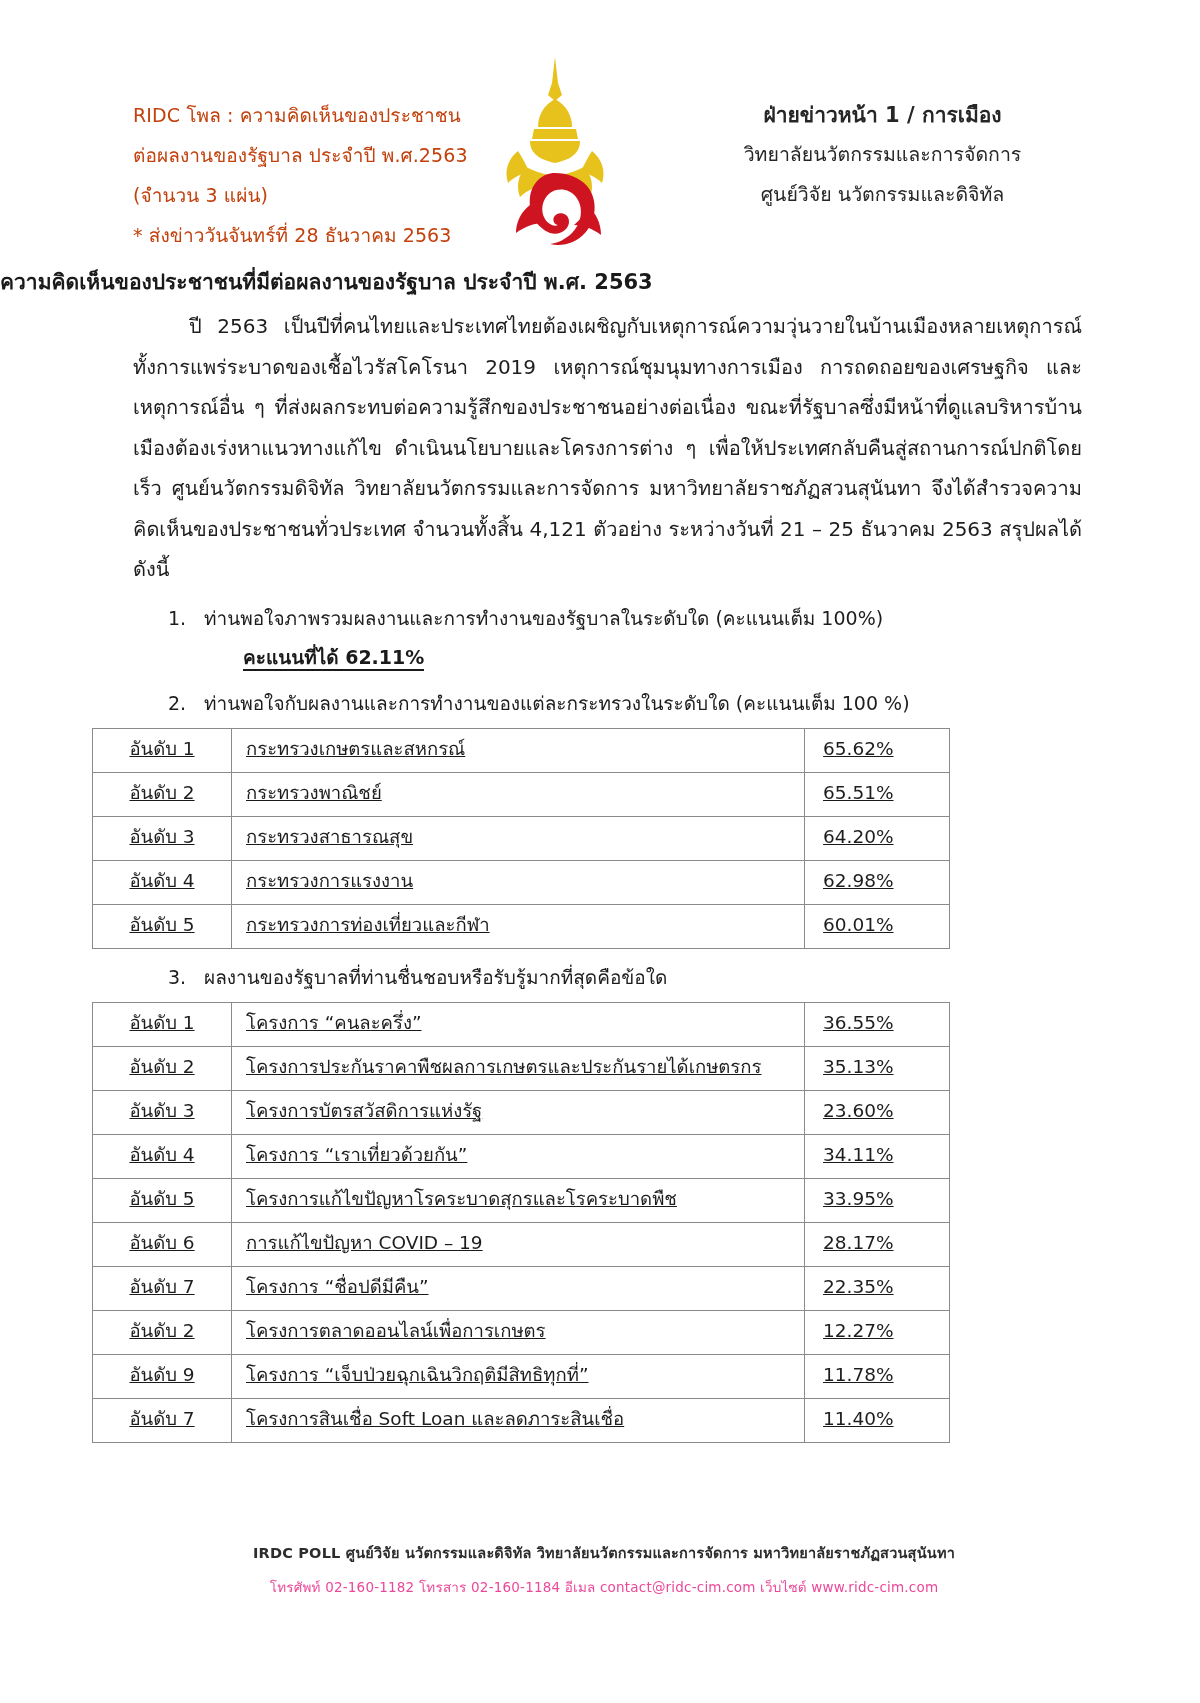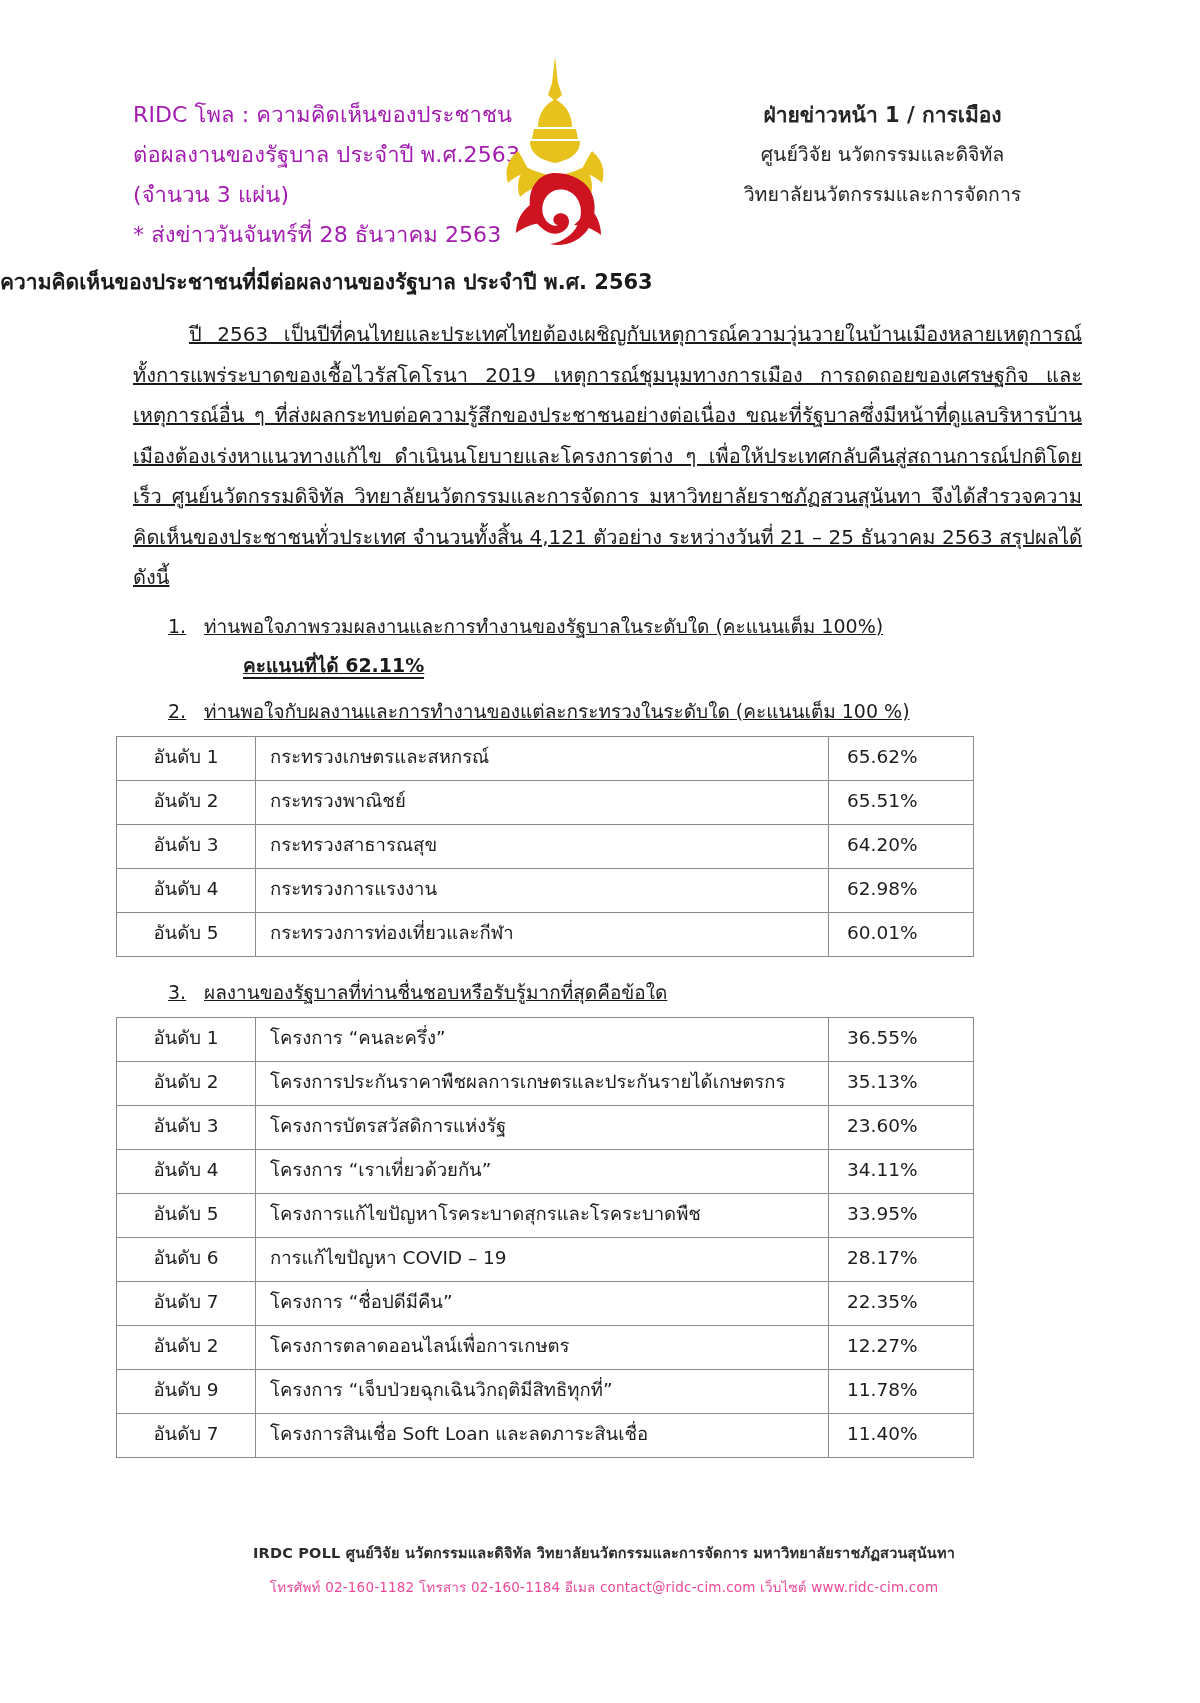--- a/index.html
+++ b/index.html
@@ -30,23 +30,23 @@
     display: flex;
     justify-content: space-between;
     align-items: flex-start;
     padding: 95px 120px 0 133px;
     box-sizing: border-box;
   }
   .header-left {
     width: 430px;
   }
   .header-left .hline {
-    font-size: 22px;
+    font-size: 19px;
     line-height: 40px;
-    color: #a21caf;
+    color: #c2410c;
     white-space: nowrap;
     letter-spacing: .1px;
   }
   .header-right {
     width: 395px;
     text-align: right;
   }
   .header-right .hline {
     font-size: 19.5px;
     line-height: 40px;
@@ -72,22 +72,21 @@
   .doc-title {
     margin-top: 10px;
     font-size: 21px;
     font-weight: bold;
     color: #1a1a1a;
   }
 
   
   .body-block {
     padding: 0 118px 0 133px;
-    margin-top: 16px;
-    text-decoration: underline;
+    margin-top: 8px;
   }
   .para {
     font-size: 20px;
     line-height: 40.5px;
     color: #1d1d1d;
     text-align: justify;
     text-justify: inter-word;
   }
   .para .indent {
     display: inline-block;
@@ -117,23 +116,24 @@
     line-height: 36px;
   }
   .score-line span {
     font-weight: bold;
     border-bottom: 2px solid #1a1a1a;
     padding-bottom: 1px;
   }
 
   
   .tbl-wrap {
-    padding-left: 116px;
+    padding-left: 92px;
     padding-right: 210px;
     margin-top: 6px;
+    text-decoration: underline;
   }
   table.poll {
     border-collapse: collapse;
     width: 782px;
     table-layout: fixed;
   }
   table.poll td {
     border: 1px solid #8a8a8a;
     font-size: 18.5px;
     color: #1d1d1d;
@@ -207,22 +207,22 @@
         <g fill="#cf1421">
           <path d="M55 118 C42 118 32 128 30 142 C28 158 36 172 50 178 C56 180 62 178 66 174 C70 170 70 163 66 160 C62 157 56 158 54 162 C52 166 55 170 58 170 C54 172 48 169 45 164 C40 156 42 144 50 138 C58 132 70 134 76 142 C84 152 82 168 72 178 C66 184 58 188 50 189 C62 192 76 188 85 178 C97 165 98 144 87 131 C79 122 67 118 55 118 Z"></path>
           <path d="M30 150 C22 156 16 166 16 178 C24 172 34 168 44 168 C38 163 33 157 30 150 Z"></path>
           <path d="M88 152 C96 158 101 168 101 180 C93 174 84 170 74 170 C80 165 85 159 88 152 Z"></path>
         </g>
       </svg>
     </div>
 
     <div class="header-right">
       <div class="hline top">ฝ่ายข่าวหน้า 1 / การเมือง</div>
+      <div class="hline">วิทยาลัยนวัตกรรมและการจัดการ</div>
       <div class="hline">ศูนย์วิจัย นวัตกรรมและดิจิทัล</div>
-      <div class="hline">วิทยาลัยนวัตกรรมและการจัดการ</div>
     </div>
   </div>
 
   <div class="doc-title">ความคิดเห็นของประชาชนที่มีต่อผลงานของรัฐบาล ประจำปี พ.ศ. 2563</div>
 
   <div class="body-block">
 
     <div class="para"><span class="indent"></span><span>ปี 2563 เป็นปีที่คนไทยและประเทศไทยต้องเผชิญกับเหตุการณ์ความวุ่นวายในบ้านเมืองหลายเหตุการณ์ ทั้งการแพร่ระบาดของเชื้อไวรัสโคโรนา 2019 เหตุการณ์ชุมนุมทางการเมือง การถดถอยของเศรษฐกิจ และเหตุการณ์อื่น ๆ ที่ส่งผลกระทบต่อความรู้สึกของประชาชนอย่างต่อเนื่อง ขณะที่รัฐบาลซึ่งมีหน้าที่ดูแลบริหารบ้านเมืองต้องเร่งหาแนวทางแก้ไข ดำเนินนโยบายและโครงการต่าง ๆ เพื่อให้ประเทศกลับคืนสู่สถานการณ์ปกติโดยเร็ว ศูนย์นวัตกรรมดิจิทัล วิทยาลัยนวัตกรรมและการจัดการ มหาวิทยาลัยราชภัฏสวนสุนันทา จึงได้สำรวจความคิดเห็นของประชาชนทั่วประเทศ จำนวนทั้งสิ้น 4,121 ตัวอย่าง ระหว่างวันที่ 21 – 25 ธันวาคม 2563 สรุปผลได้ดังนี้</span></div>
 
     <div class="q">

